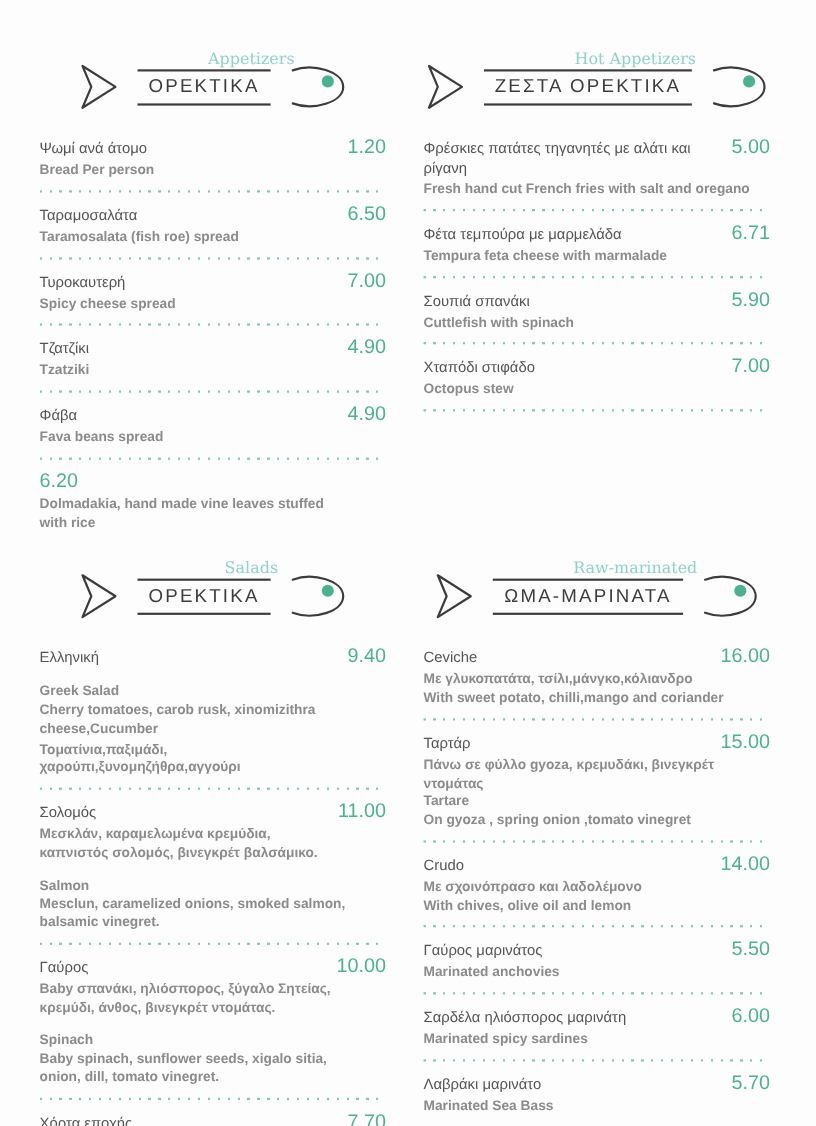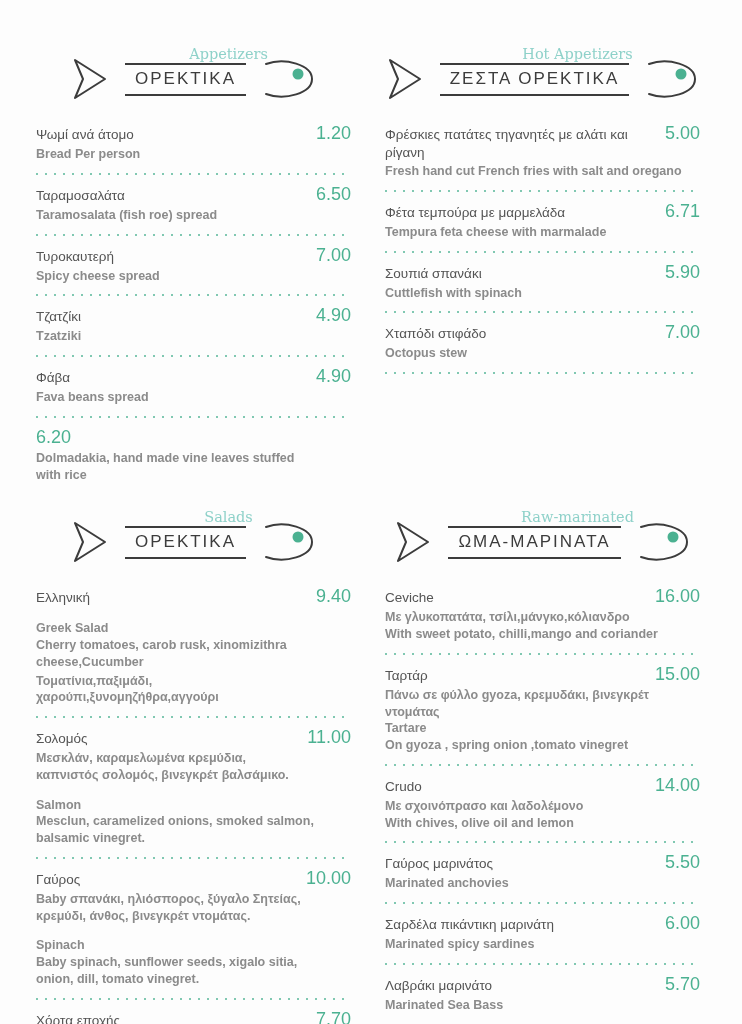--- a/index.html
+++ b/index.html
@@ -278,21 +278,21 @@
         </div>
         <div class="item">
           <div class="rowline">
             <span class="nm">Γαύρος μαρινάτος</span>
             <span class="pr">5.50</span>
           </div>
           <div class="ds">Marinated anchovies</div>
         </div>
         <div class="item">
           <div class="rowline">
-            <span class="nm">Σαρδέλα πικάντικη μαρινάτη</span>
+            <span class="nm">Σαρδέλα ηλιόσπορος μαρινάτη</span>
             <span class="pr">6.00</span>
           </div>
           <div class="ds">Marinated spicy sardines</div>
         </div>
         <div class="item">
           <div class="rowline">
             <span class="nm">Λαβράκι μαρινάτο</span>
             <span class="pr">5.70</span>
           </div>
           <div class="ds">Marinated Sea Bass</div>

